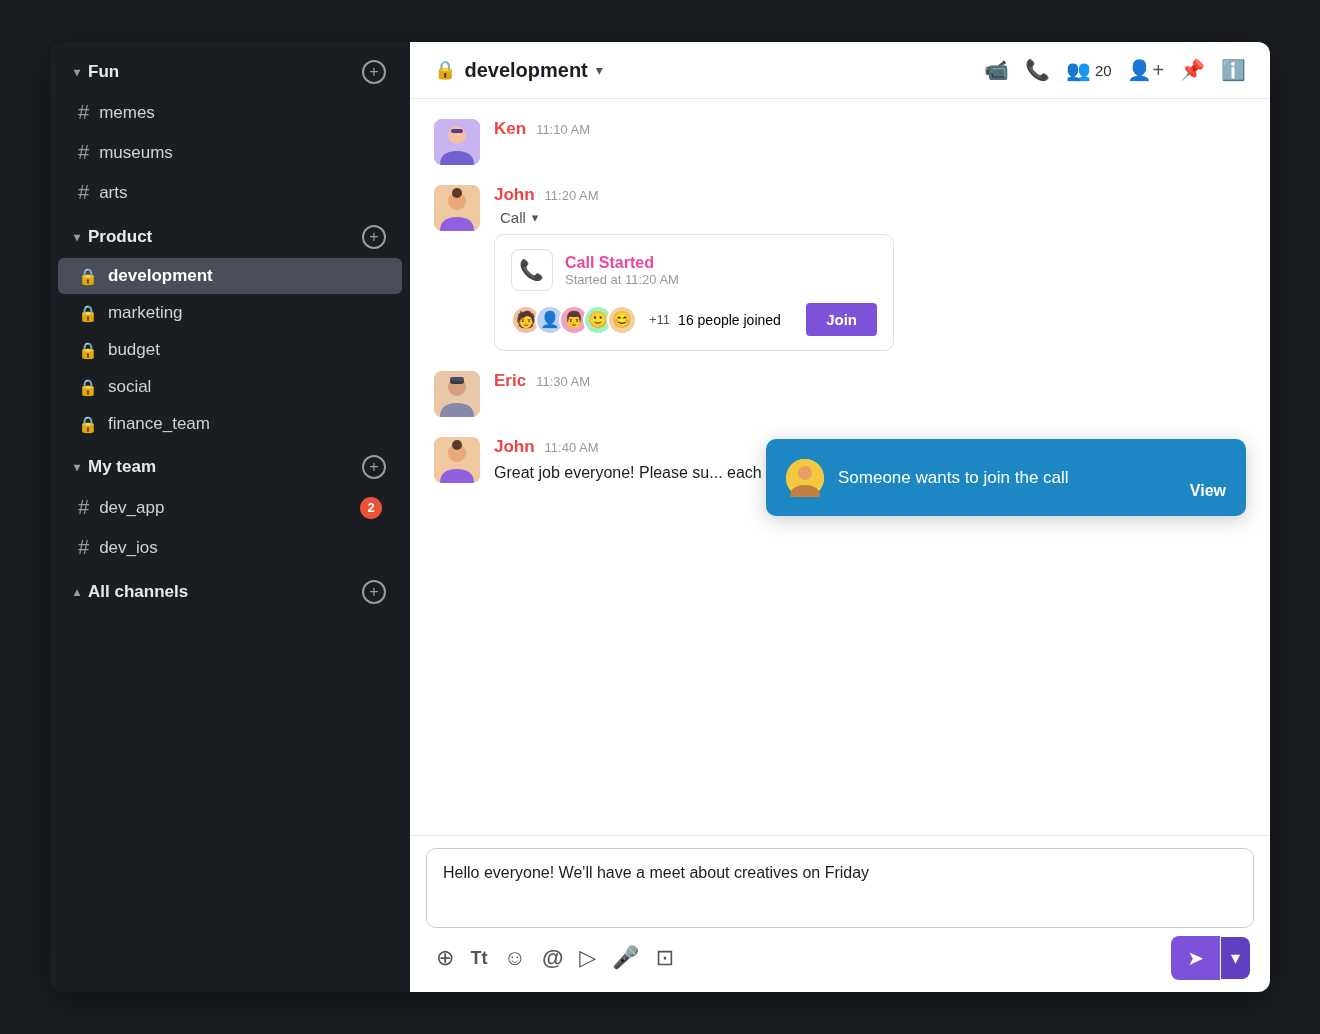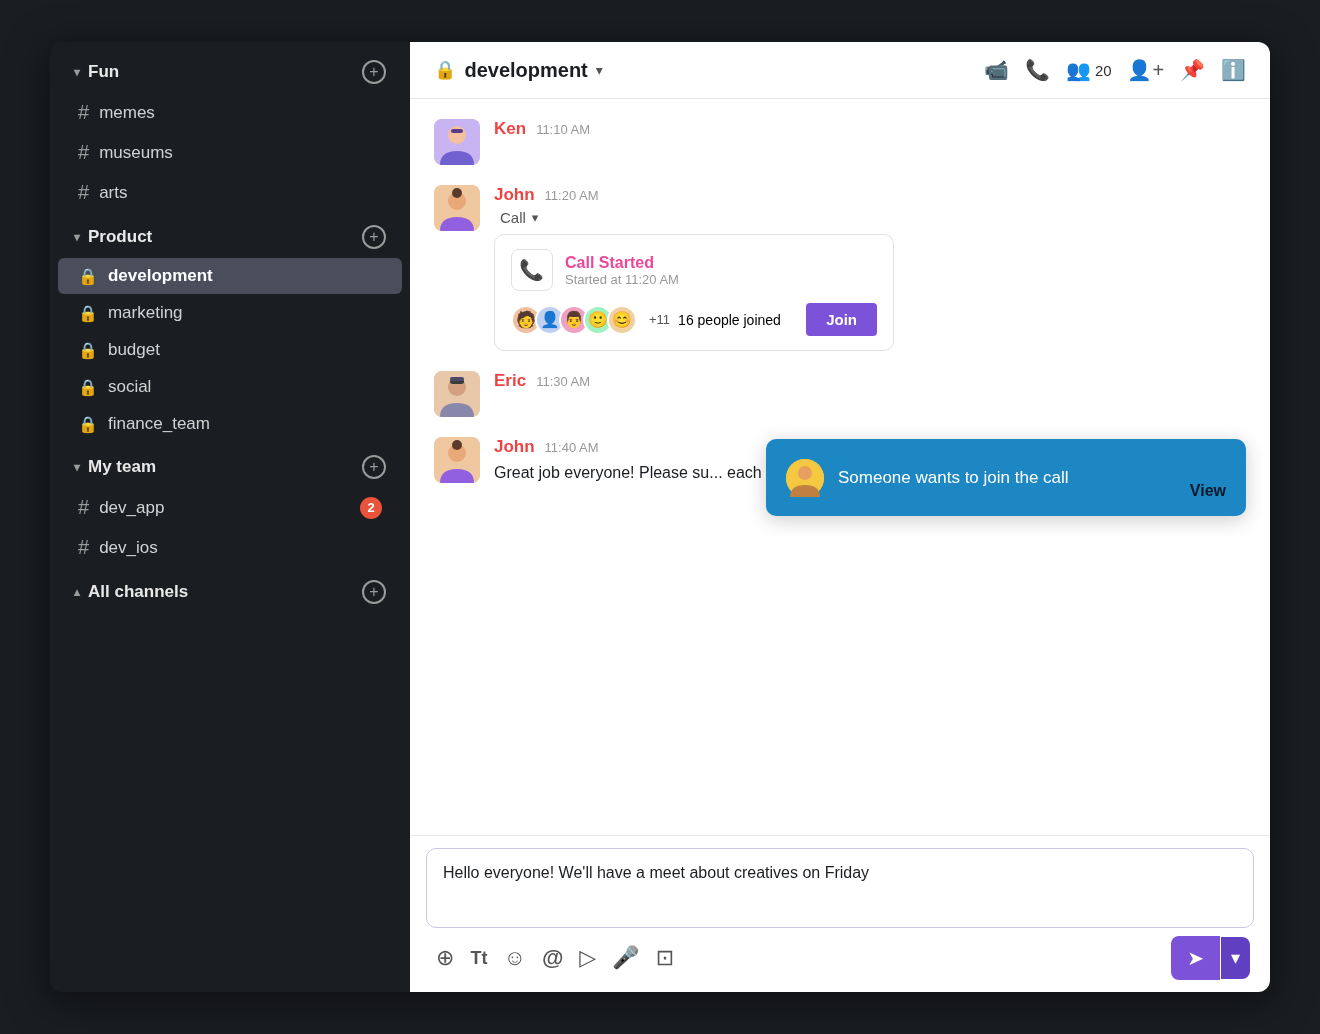--- a/index.html
+++ b/index.html
@@ -353,21 +353,21 @@
 
     .notif-text {
       font-size: 17px;
       color: white;
       font-weight: 500;
       flex: 1;
     }
 
     .notif-view {
       font-size: 16px;
-      color: #0f172a;
+      color: #ffffff;
       font-weight: 700;
       cursor: pointer;
       margin-top: 27px;
     }
 
     
     .schedule-dropdown {
       position: absolute;
       bottom: 140px;
       right: 80px;

